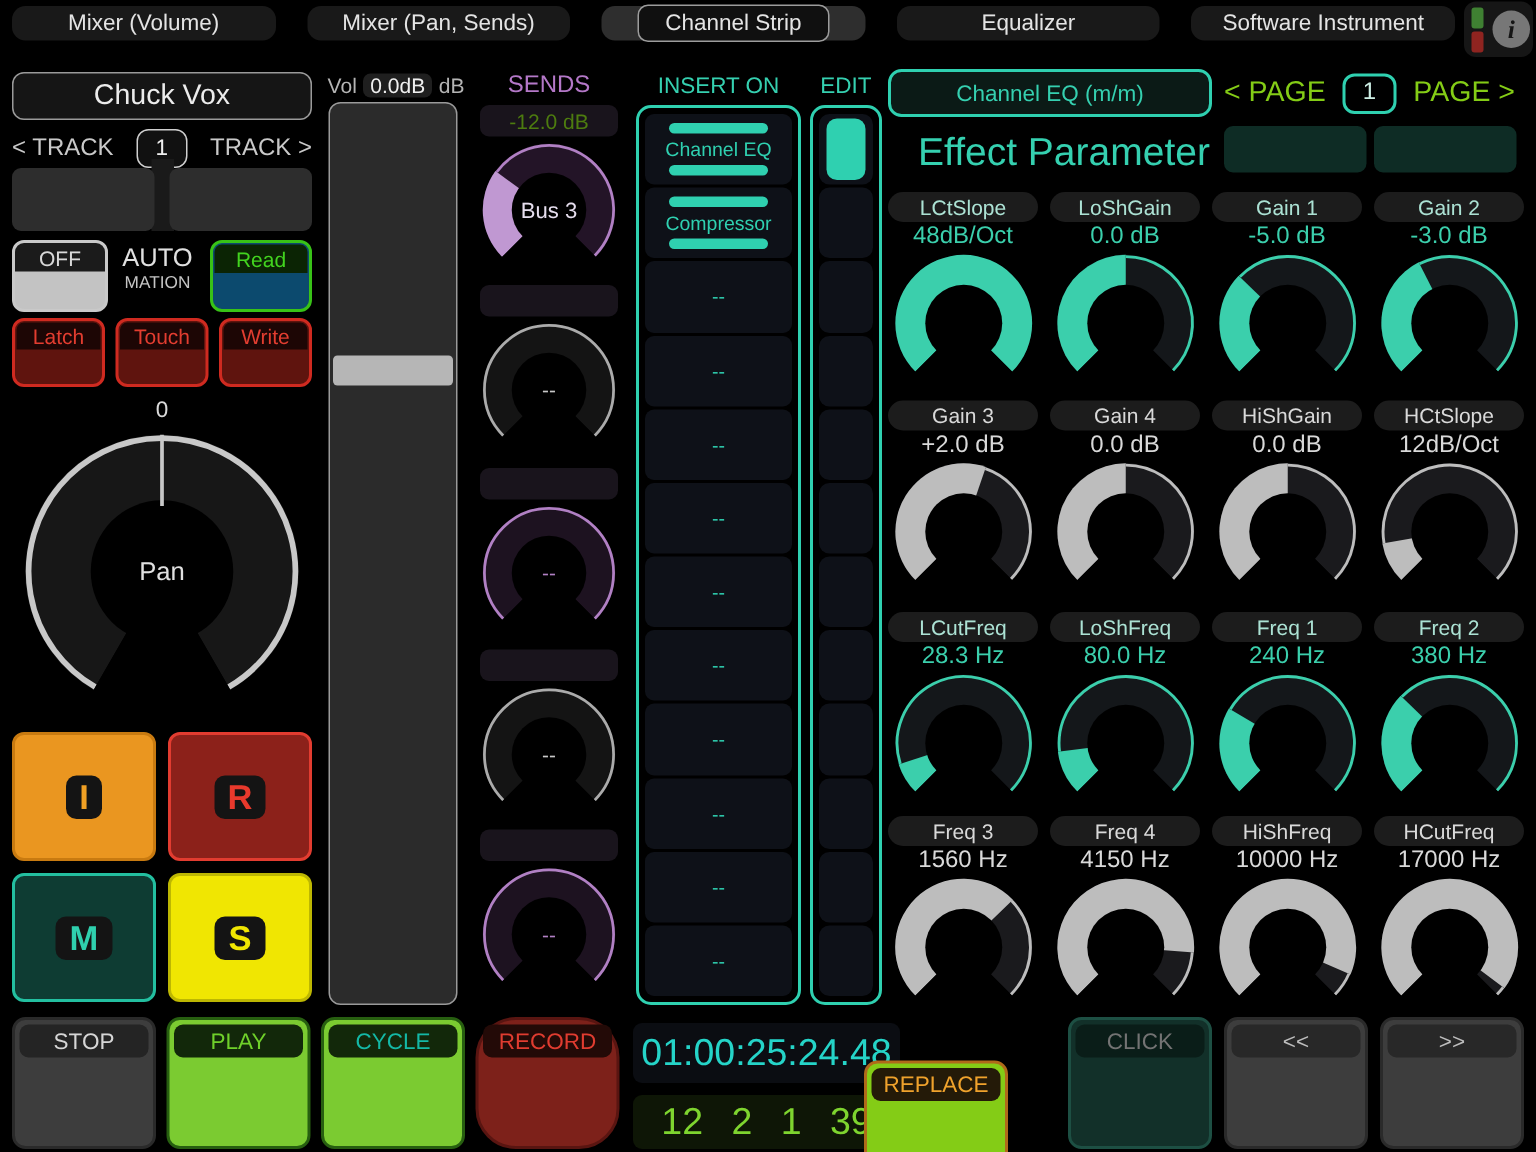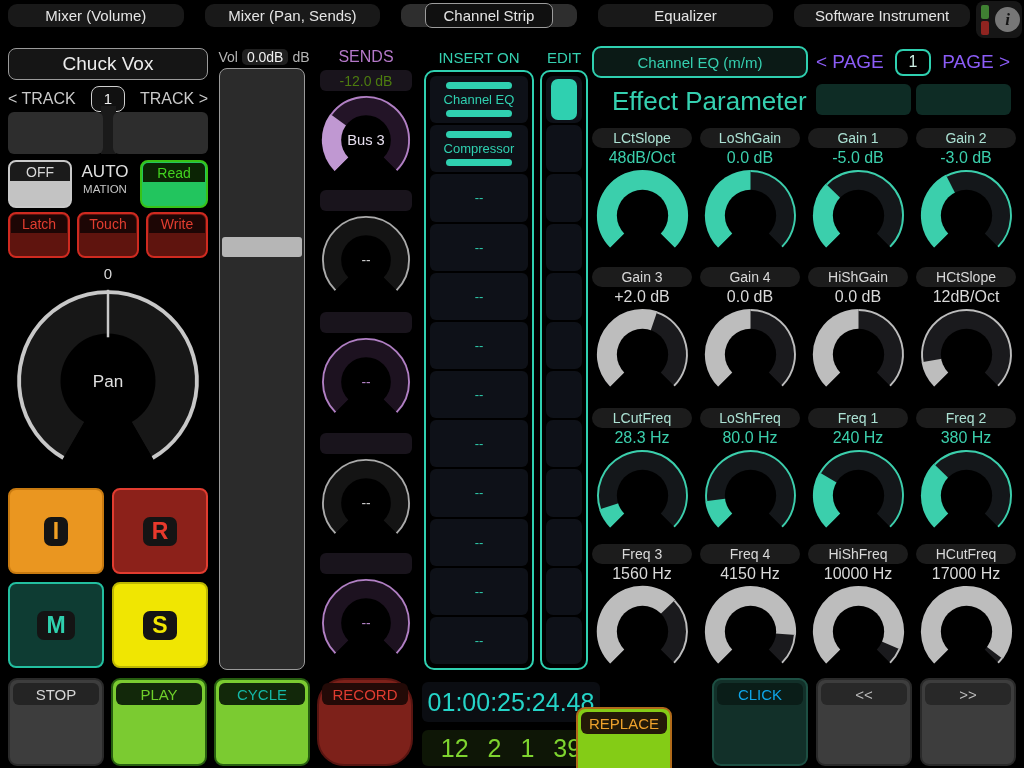--- a/index.html
+++ b/index.html
@@ -34,21 +34,21 @@
   .trackbtn{top:64px;width:95px;height:42px;background:#2d2d2d;border-radius:6px;}
   #trackprevbtn{left:0;} #tracknextbtn{right:0;}
   #autorow{top:112px;left:0;right:0;height:48px;}
   #offbtn{position:absolute;left:0;top:0;width:64px;height:48px;border:2px solid #c9c9c9;border-radius:8px;
        background:#c3c3c3;box-sizing:border-box;overflow:hidden;}
   #offbtn .cap{height:19px;background:#1b1b1b;color:#d8d8d8;font-size:14px;}
   #autotext{position:absolute;left:64px;right:70px;top:2px;display:flex;flex-direction:column;align-items:center;}
   #autotext .l1{color:#e0e0e0;font-size:17px;}
   #autotext .l2{color:#c4c4c4;font-size:11.5px;margin-top:1px;}
   #readbtn{position:absolute;right:0;top:0;width:68px;height:48px;border:2px solid #38c217;border-radius:8px;
-       background:#22c55e;box-sizing:border-box;overflow:hidden;}
+       background:#0c4a6e;box-sizing:border-box;overflow:hidden;}
   #readbtn .cap{height:19px;background:#0b2404;color:#42d31f;font-size:14px;border-radius:5px 5px 0 0;margin:1px;}
   #lwtrow{top:164px;left:0;right:0;height:46px;display:flex;gap:7px;}
   .lwt{flex:1;border:2px solid #cf2a20;border-radius:8px;background:#5f140e;box-sizing:border-box;overflow:hidden;}
   .lwt .cap{height:18px;background:#1d0605;color:#e23d30;font-size:14px;border-radius:5px 5px 0 0;margin:1px;}
   #panvalue{top:216px;left:0;right:0;height:18px;color:#d9d9d9;font-size:15px;}
   #panknob{top:238px;left:5px;width:190px;height:190px;}
   #irms{top:440px;left:0;right:0;height:180px;display:grid;grid-template-columns:1fr 1fr;
        grid-template-rows:1fr 1fr;gap:8px;}
   .irms-btn{border-radius:8px;display:flex;align-items:center;justify-content:center;box-sizing:border-box;}
   .glyph{background:#141414;border-radius:7px;padding:1px 9px;font-size:23px;font-weight:bold;}
@@ -93,21 +93,21 @@
   .edit-cell .fill{display:none;position:absolute;top:3px;bottom:3px;left:5px;right:5px;
        background:#2fd0b0;border-radius:7px;}
   .edit-cell.on .fill{display:block;}
 
   
   #rightpanel{position:absolute;left:592px;top:46px;width:432px;height:640px;}
   #devicebtn{position:absolute;left:0;top:0;width:216px;height:32px;border:2px solid #2fd0b0;
        border-radius:9px;background:#0b1a16;color:#35d0b0;font-size:15px;box-sizing:border-box;}
   #pagerow{position:absolute;left:224px;top:2px;width:194px;height:28px;display:flex;
        align-items:center;justify-content:space-between;}
-  .page-label{color:#8b5cf6;font-size:19px;}
+  .page-label{color:#84cc16;font-size:19px;}
   #pagenum{width:36px;height:27px;border:2px solid #2fd0b0;border-radius:8px;color:#cdeee4;
        font-size:16px;box-sizing:border-box;}
   .page-btn{position:absolute;top:38px;width:95px;height:31px;background:#0e2c25;border-radius:6px;}
   #pageprevbtn{left:224px;} #pagenextbtn{left:324px;}
   #fxtitle{position:absolute;left:20px;top:40px;color:#35d0b0;font-size:26px;}
   .param{position:absolute;width:100px;}
   .param .pill{height:20px;background:#1c1c1c;border-radius:10px;font-size:14px;}
   .param .pval{height:20px;font-size:16px;}
   .param .knob{width:95px;height:95px;margin:0 auto;}
   .param.teal .pill{color:#ace2d4;} .param.teal .pval{color:#3bcfac;}
@@ -118,21 +118,21 @@
   
   #transport{position:absolute;left:0;top:678px;width:1024px;height:90px;}
   .tbtn{position:absolute;top:0;width:96px;height:88px;border-radius:9px;border:2px solid;box-sizing:border-box;}
   .tbtn .tlabel{margin:3px;height:22px;border-radius:6px;display:flex;align-items:center;
        justify-content:center;font-size:15px;}
   .tbtn.stop{left:8px;background:#3d3d3d;border-color:#2a2a2a;} .tbtn.stop .tlabel{background:#242424;color:#d6d6d6;}
   .tbtn.play{left:111px;background:#7bcb31;border-color:#275f10;} .tbtn.play .tlabel{background:#12280a;color:#6fd02a;}
   .tbtn.cycle{left:214px;background:#7bcb31;border-color:#275f10;} .tbtn.cycle .tlabel{background:#12280a;color:#14b8a6;}
   .tbtn.record{left:317px;background:#7d211a;border-color:#591511;border-radius:27px;} .tbtn.record .tlabel{background:#230a07;color:#e03c30;}
   .tbtn.replace{left:576px;background:#84cc16;border-color:#b06a1a;margin-top:29px;} .tbtn.replace .tlabel{background:#241a08;color:#efa22c;}
-  .tbtn.click{left:712px;background:#123029;border-color:#1d4f43;} .tbtn.click .tlabel{background:#0a1d18;color:#0ea5e9;}
+  .tbtn.click{left:712px;background:#123029;border-color:#1d4f43;} .tbtn.click .tlabel{background:#0a1d18;color:#737373;}
   .tbtn.rw{left:816px;background:#3d3d3d;border-color:#2a2a2a;} .tbtn.rw .tlabel{background:#282828;color:#bdbdbd;}
   .tbtn.ff{left:920px;background:#3d3d3d;border-color:#2a2a2a;} .tbtn.ff .tlabel{background:#282828;color:#bdbdbd;}
   #timebox{position:absolute;left:422px;top:4px;width:178px;height:40px;background:#0b0d12;
        border-radius:6px;color:#25d4c8;font-size:25px;}
   #barsbox{position:absolute;left:422px;top:52px;width:178px;height:36px;background:#0e1606;
        border-radius:6px;color:#7ed42f;font-size:25px;word-spacing:12px;}
 </style>
 </head>
 <body>
 

